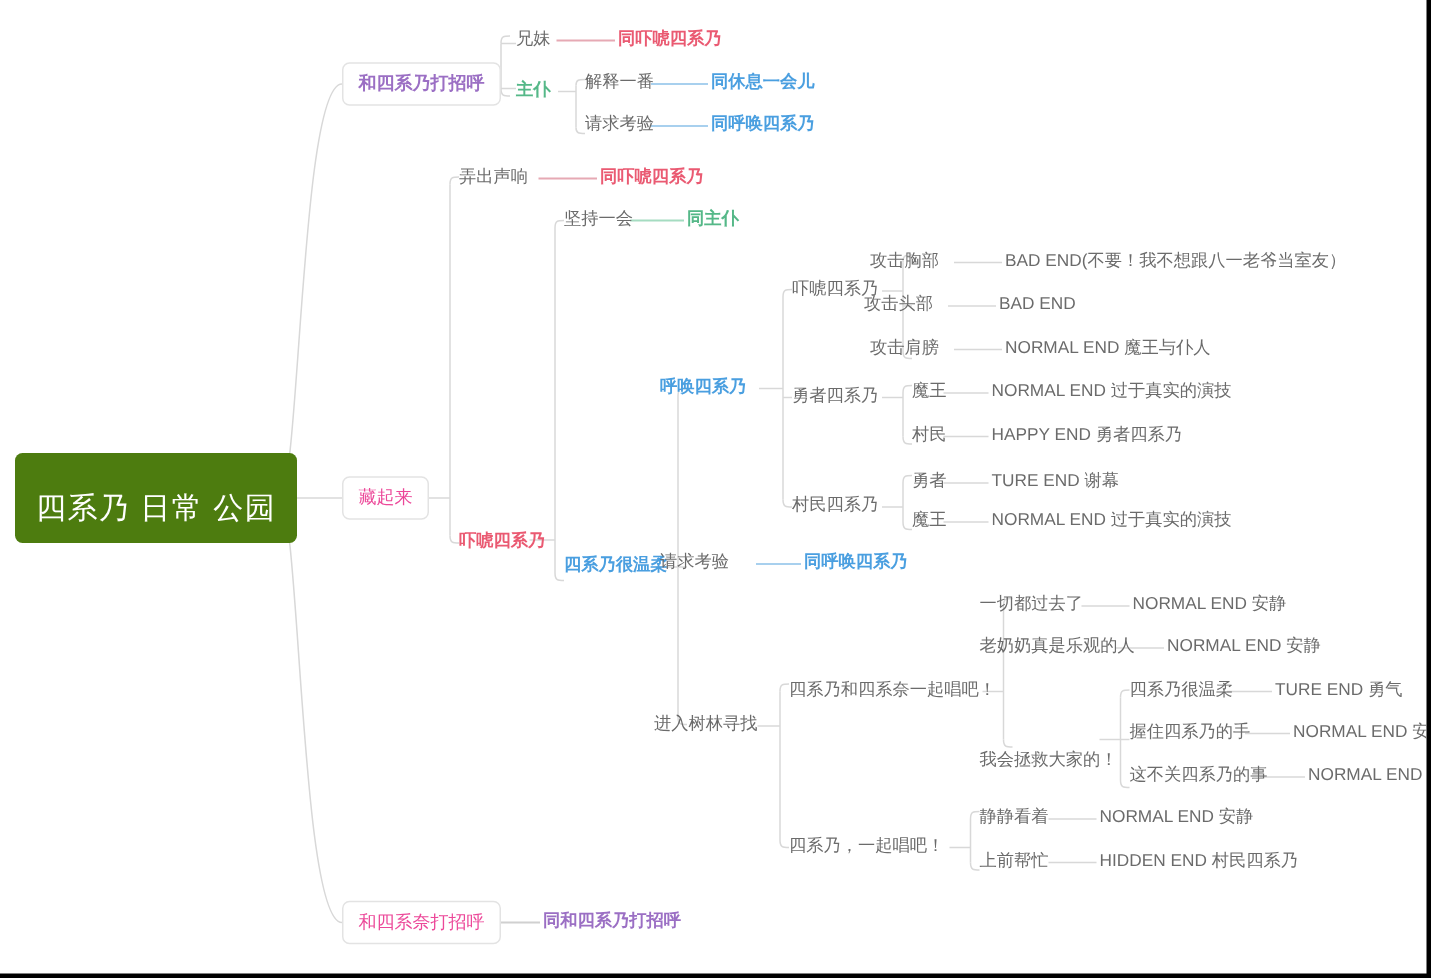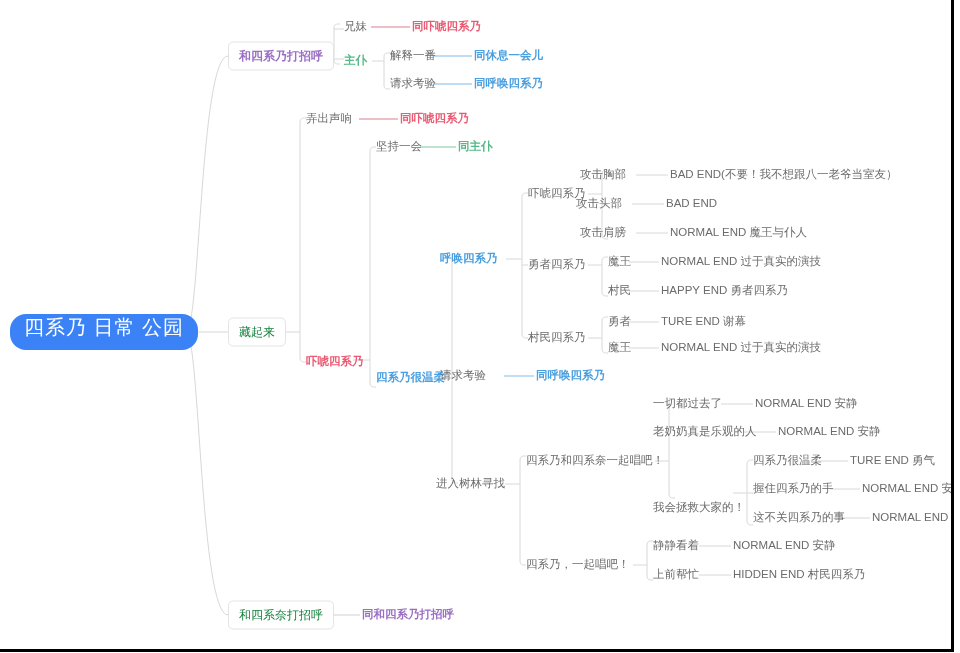--- a/index.html
+++ b/index.html
@@ -30,39 +30,39 @@
     pointer-events: none;
   }
   .node {
     position: absolute;
     white-space: nowrap;
     line-height: 1;
     transform: translateY(-50%);
   }
   
   .root {
-    background: #3b82f6;
+    background: #4d7c0f;
     color: #ffffff;
     font-size: 20px;
-    padding: 3px 14px 13px 14px;
-    border-radius: 16px;
+    padding: 27px 14px 13px 14px;
+    border-radius: 5px;
     letter-spacing: 1px;
   }
   
   .boxed {
     background: #ffffff;
     border: 1px solid #e3e3e3;
     border-radius: 5px;
     padding: 7px 10px 8px 10px;
     font-size: 12px;
     color: #4a4a4a;
     box-shadow: 0 0 0 0 rgba(0,0,0,0);
   }
   .boxed.purple { color: #9b6fc4; }
-  .boxed.plain  { color: #15803d; }
+  .boxed.plain  { color: #ec4899; }
 
   
   .txt {
     font-size: 11.5px;
     color: #6b6b6b;
     padding: 2px 0;
   }
   .red    { color: #ea5a72; font-weight: bold; }
   .blue   { color: #4a9fe0; font-weight: bold; }
   .green  { color: #55b888; font-weight: bold; }

